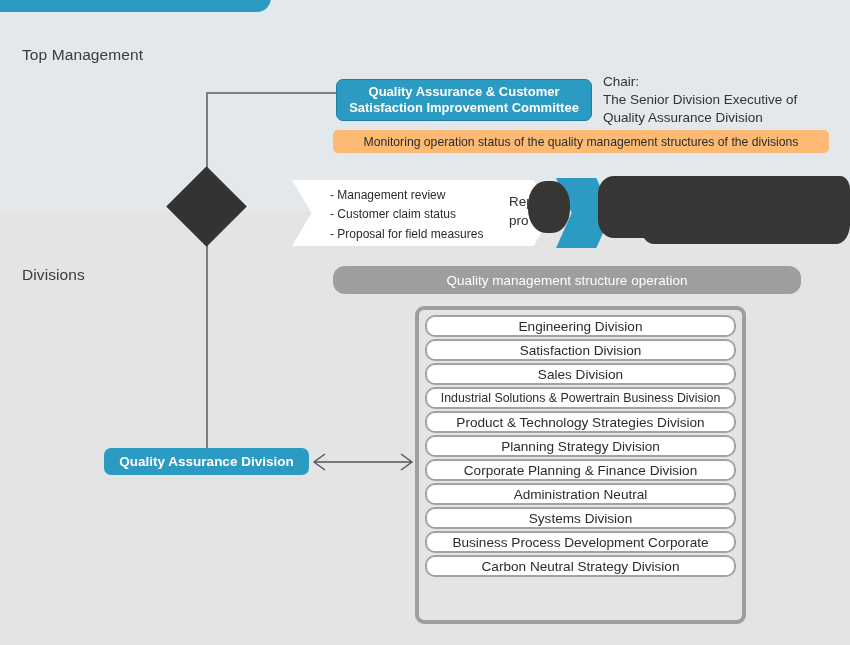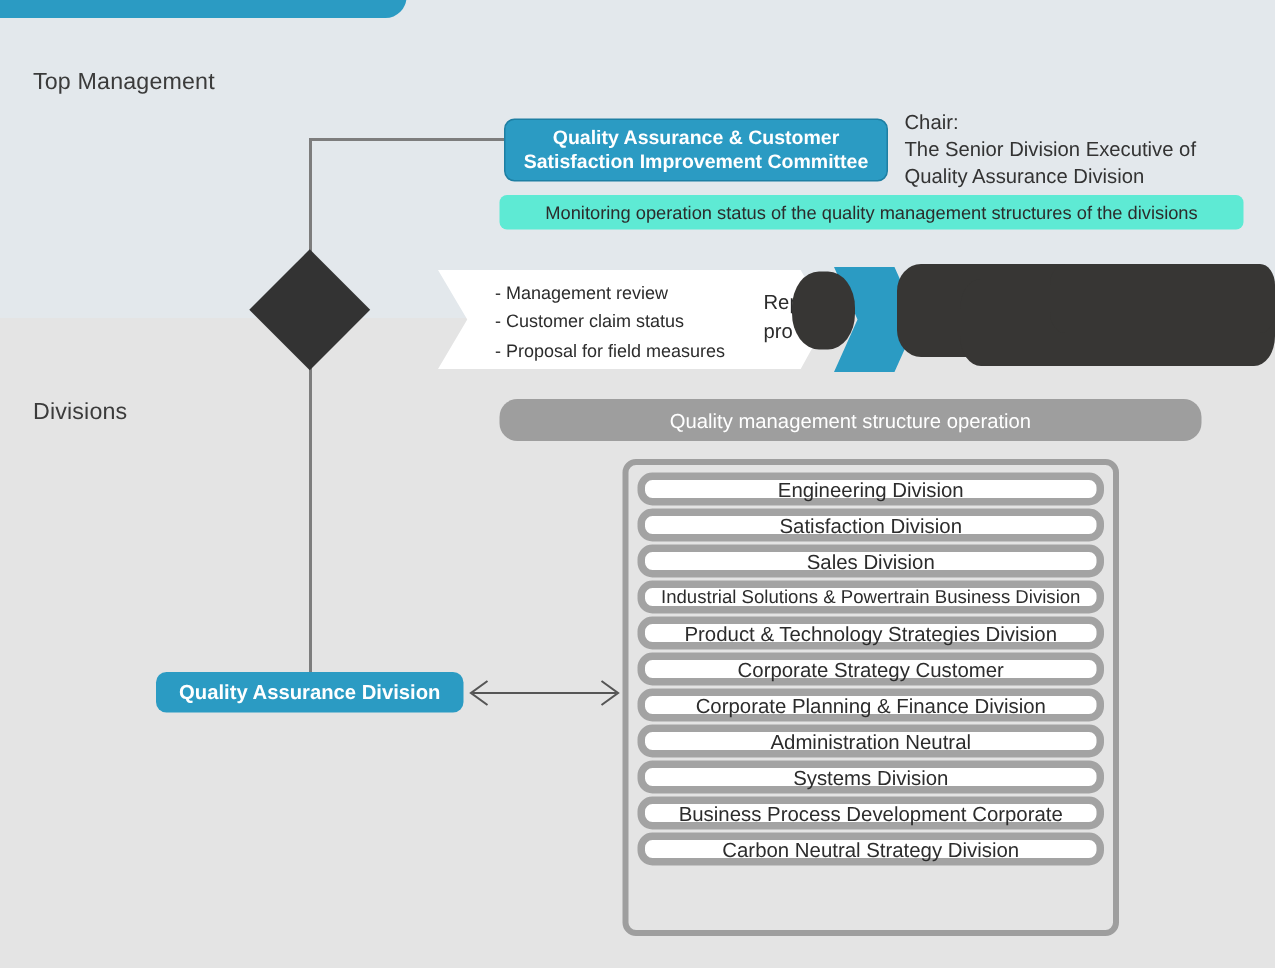--- a/index.html
+++ b/index.html
@@ -117,21 +117,21 @@
     color: #333333;
     line-height: 1.34;
     white-space: pre-line;
   }
 
   
   .monitor-bar {
     position: absolute;
     left: 333px; top: 130px;
     width: 496px; height: 23px;
-    background: #5eead4;
+    background: #fdba74;
     border-radius: 5px;
     display: flex;
     align-items: center;
     justify-content: center;
     font-size: 12.2px;
     color: #2c2c2c;
   }
 
   
   .chevron {
@@ -218,21 +218,21 @@
     border-radius: 9px;
     background: #e4e4e4;
     box-sizing: border-box;
     padding: 5px 6px;
     display: flex;
     flex-direction: column;
     gap: 2px;
   }
   .division-item {
     background: #ffffff;
-    border: 5px solid #a3a3a3;
+    border: 2px solid #a3a3a3;
     border-radius: 10px;
     height: 22px;
     display: flex;
     align-items: center;
     justify-content: center;
     font-size: 13.6px;
     color: #2c2c2c;
     box-sizing: border-box;
     white-space: nowrap;
   }
@@ -296,21 +296,21 @@
     <polyline points="16,5 5,13 16,21" fill="none" stroke="#555555" stroke-width="1.4"></polyline>
     <polyline points="92,5 103,13 92,21" fill="none" stroke="#555555" stroke-width="1.4"></polyline>
   </svg>
 
   <div class="divisions-box">
       <div class="division-item">Engineering Division</div>
       <div class="division-item">Satisfaction Division</div>
       <div class="division-item">Sales Division</div>
       <div class="division-item narrow">Industrial Solutions &amp; Powertrain Business Division</div>
       <div class="division-item">Product &amp; Technology Strategies Division</div>
-      <div class="division-item">Corporate Strategy Customer</div>
+      <div class="division-item">Planning Strategy Division</div>
       <div class="division-item">Corporate Planning &amp; Finance Division</div>
       <div class="division-item">Administration Neutral</div>
       <div class="division-item">Systems Division</div>
       <div class="division-item">Business Process Development Corporate</div>
       <div class="division-item">Carbon Neutral Strategy Division</div>
     </div>
 
 </div>
 
 </body></html>

